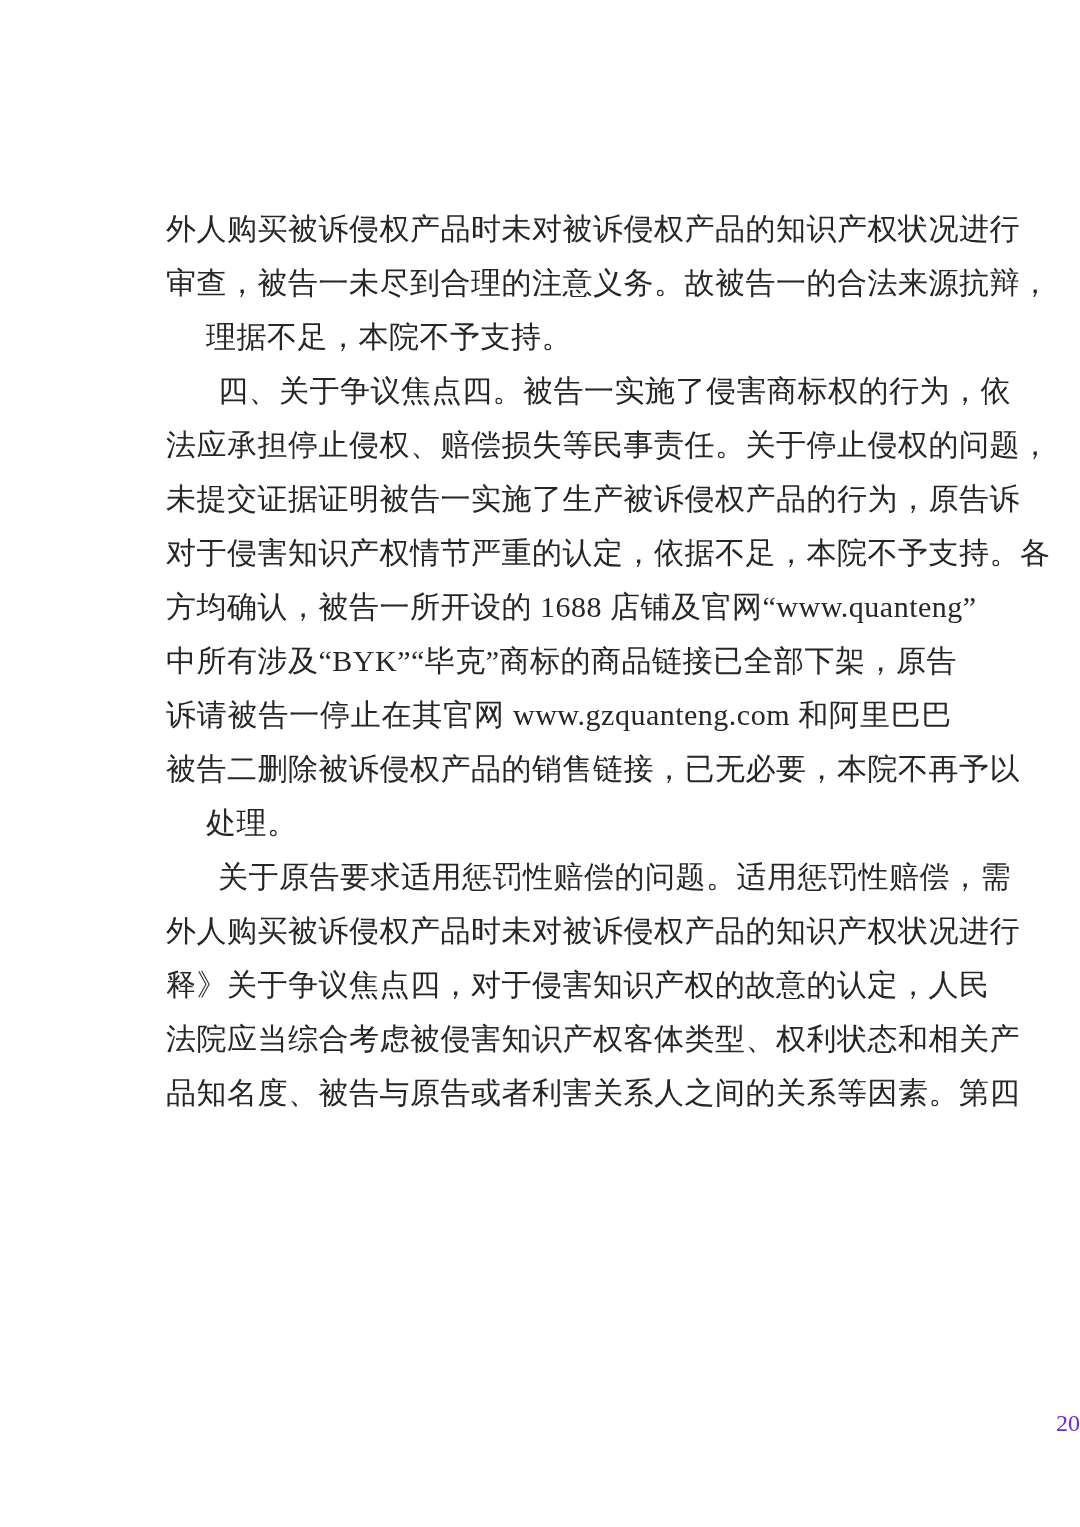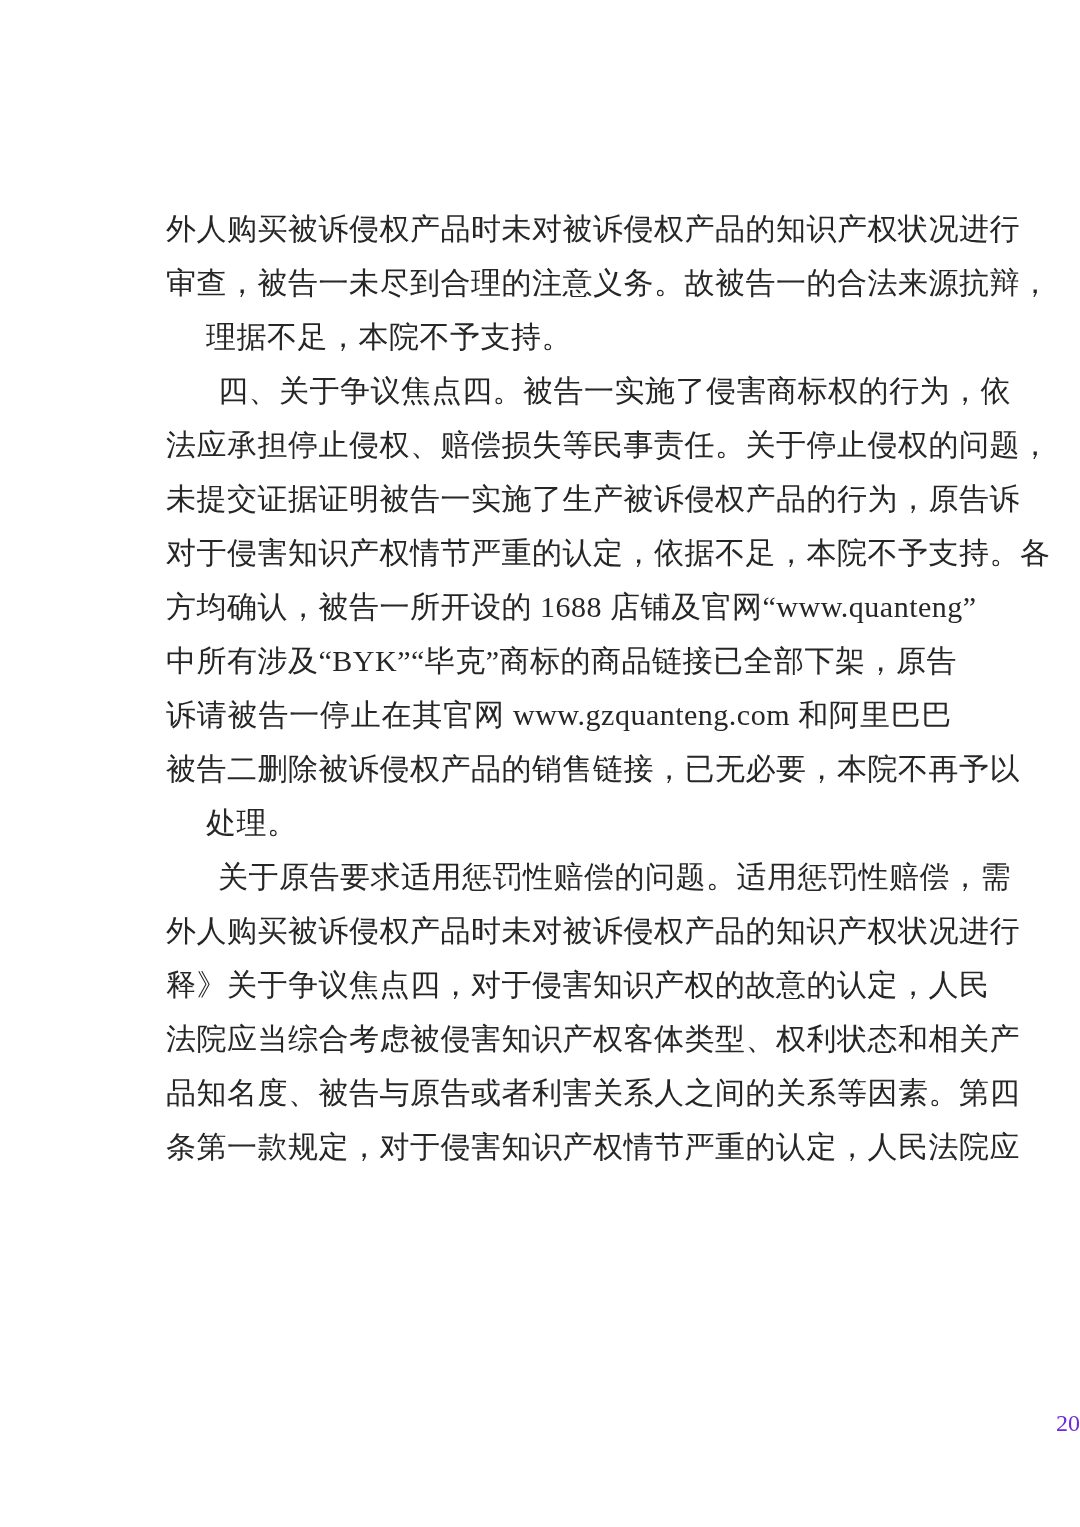--- a/index.html
+++ b/index.html
@@ -73,17 +73,16 @@
     <div class="line">方均确认，被告一所开设的 1688 店铺及官网“www.quanteng”</div>
     <div class="line">中所有涉及“BYK”“毕克”商标的商品链接已全部下架，原告</div>
     <div class="line">诉请被告一停止在其官网 www.gzquanteng.com 和阿里巴巴</div>
     <div class="line">被告二删除被诉侵权产品的销售链接，已无必要，本院不再予以</div>
     <div class="line no-justify">处理。</div>
     <div class="line indent">关于原告要求适用惩罚性赔偿的问题。适用惩罚性赔偿，需</div>
     <div class="line">外人购买被诉侵权产品时未对被诉侵权产品的知识产权状况进行</div>
     <div class="line">释》关于争议焦点四，对于侵害知识产权的故意的认定，人民</div>
     <div class="line">法院应当综合考虑被侵害知识产权客体类型、权利状态和相关产</div>
     <div class="line">品知名度、被告与原告或者利害关系人之间的关系等因素。第四</div>
-    <div class="line">条第一款规定，对于侵害知识产权情节严重的认定，人民法院应</div>
   </div>
 
   <div class="footer">20</div>
 </div>
 
 </body></html>

